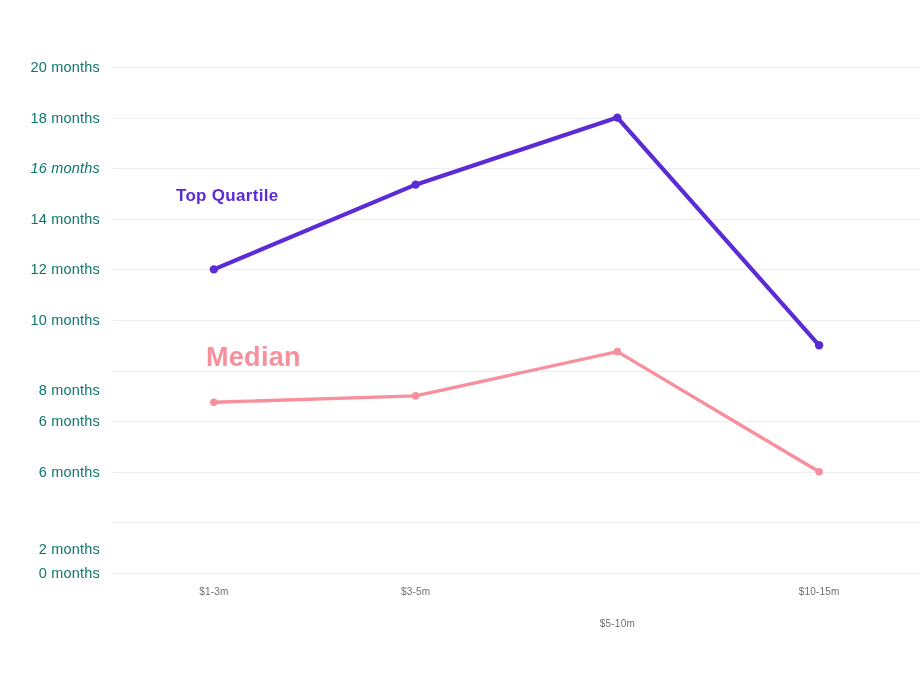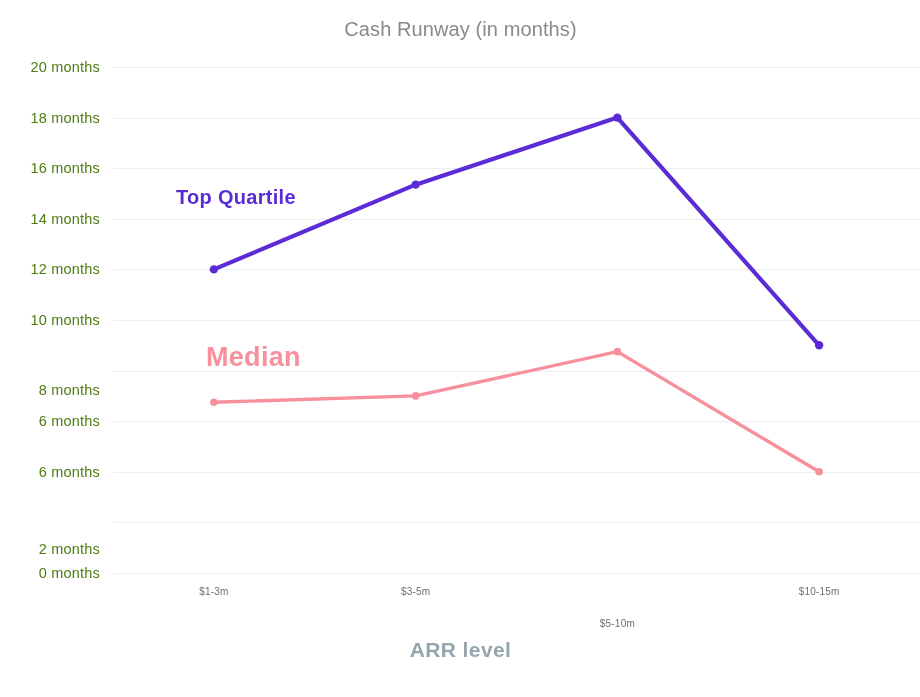--- a/index.html
+++ b/index.html
@@ -61,21 +61,21 @@
     top: 0;
     width: 100px;
     height: 697px;
   }
   .y-tick-label {
     position: absolute;
     right: 0;
     width: 100px;
     text-align: right;
     font-size: 14.5px;
-    color: #4d7c0f;
+    color: #0f766e;
     letter-spacing: 0.2px;
     transform: translateY(-50%);
     white-space: nowrap;
   }
 
   
   .x-tick-label {
     position: absolute;
     top: 586px;
     width: 150px;
@@ -113,73 +113,71 @@
   
   .series-label {
     position: absolute;
     font-weight: bold;
     white-space: nowrap;
     letter-spacing: 0.3px;
   }
   .series-label.top-quartile {
     left: 176px;
     top: 186px;
-    font-size: 20px;
+    font-size: 17px;
     color: #5b2bd6;
   }
   .series-label.median {
     left: 206px;
     top: 342px;
     font-size: 27px;
     color: #f7909c;
   }
 </style>
 </head>
 <body>
 
 <div id="chart-root">
 
-  <div class="chart-title">Cash Runway (in months)</div>
 
   <div class="plot-area" id="plot-area">
       <div class="gridline" style="top: 0px;"></div>
       <div class="gridline" style="top: 50.6px;"></div>
       <div class="gridline" style="top: 101.2px;"></div>
       <div class="gridline" style="top: 151.8px;"></div>
       <div class="gridline" style="top: 202.4px;"></div>
       <div class="gridline" style="top: 253px;"></div>
       <div class="gridline" style="top: 303.6px;"></div>
       <div class="gridline" style="top: 354.2px;"></div>
       <div class="gridline" style="top: 404.8px;"></div>
       <div class="gridline" style="top: 455.4px;"></div>
       <div class="gridline" style="top: 506px;"></div>
     </div>
 
   <div class="y-labels" id="y-labels">
       <div class="y-tick-label" style="top: 67px;">20 months</div>
       <div class="y-tick-label" style="top: 117.6px; padding-left: 8px;">18 months</div>
-      <div class="y-tick-label" style="top: 168.2px;">16 months</div>
+      <div class="y-tick-label" style="top: 168.2px; font-style: italic;">16 months</div>
       <div class="y-tick-label" style="top: 218.8px;">14 months</div>
       <div class="y-tick-label" style="top: 269.4px;">12 months</div>
       <div class="y-tick-label" style="top: 320px;">10 months</div>
       <div class="y-tick-label" style="top: 390px; padding-left: 33px;">8 months</div>
       <div class="y-tick-label" style="top: 421.2px;">6 months</div>
       <div class="y-tick-label" style="top: 471.8px;">6 months</div>
       <div class="y-tick-label" style="top: 549px; text-align: right;">2 months</div>
       <div class="y-tick-label" style="top: 573px;">0 months</div>
     </div>
 
   <div id="x-labels">
       <div class="x-tick-label" style="left: 213.875px;">$1-3m</div>
       <div class="x-tick-label" style="left: 415.625px;">$3-5m</div>
       <div class="x-tick-label" style="left: 617.375px; margin-top: 32px;">$5-10m</div>
       <div class="x-tick-label" style="left: 819.125px;">$10-15m</div>
     </div>
 
-  <div class="x-axis-title">ARR level</div>
 
   <svg class="series-svg" id="series-svg" viewBox="0 0 920 697">
       <polyline points="213.875,269.4 415.625,184.645 617.375,117.6 819.125,345.3" fill="none" stroke="#5b2bd6" stroke-width="4.2" stroke-linejoin="round" stroke-linecap="round"></polyline>
       <circle cx="213.875" cy="269.4" r="4.2" fill="#5b2bd6"></circle>
       <circle cx="415.625" cy="184.645" r="4.2" fill="#5b2bd6"></circle>
       <circle cx="617.375" cy="117.6" r="4.2" fill="#5b2bd6"></circle>
       <circle cx="819.125" cy="345.3" r="4.2" fill="#5b2bd6"></circle>
       <polyline points="213.875,402.22499999999997 415.625,395.90000000000003 617.375,351.625 819.125,471.8" fill="none" stroke="#f7909c" stroke-width="3.4" stroke-linejoin="round" stroke-linecap="round"></polyline>
       <circle cx="213.875" cy="402.22499999999997" r="3.8" fill="#f7909c"></circle>
       <circle cx="415.625" cy="395.90000000000003" r="3.8" fill="#f7909c"></circle>

